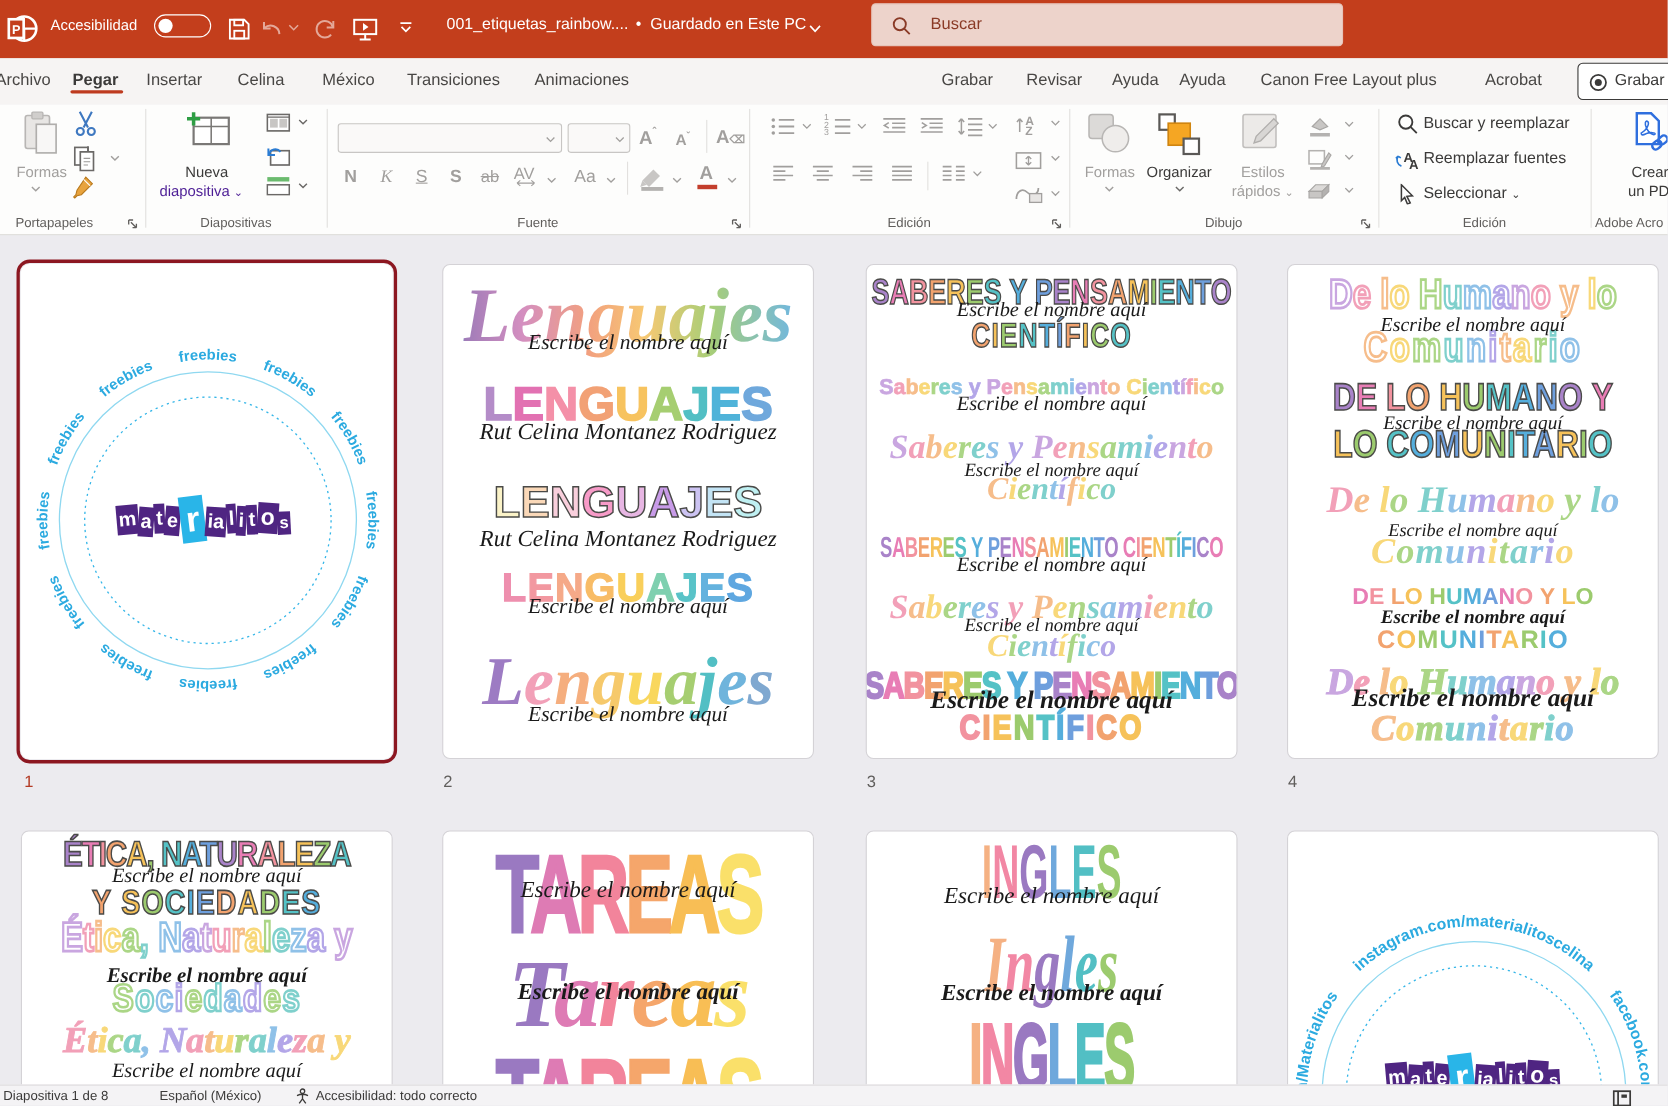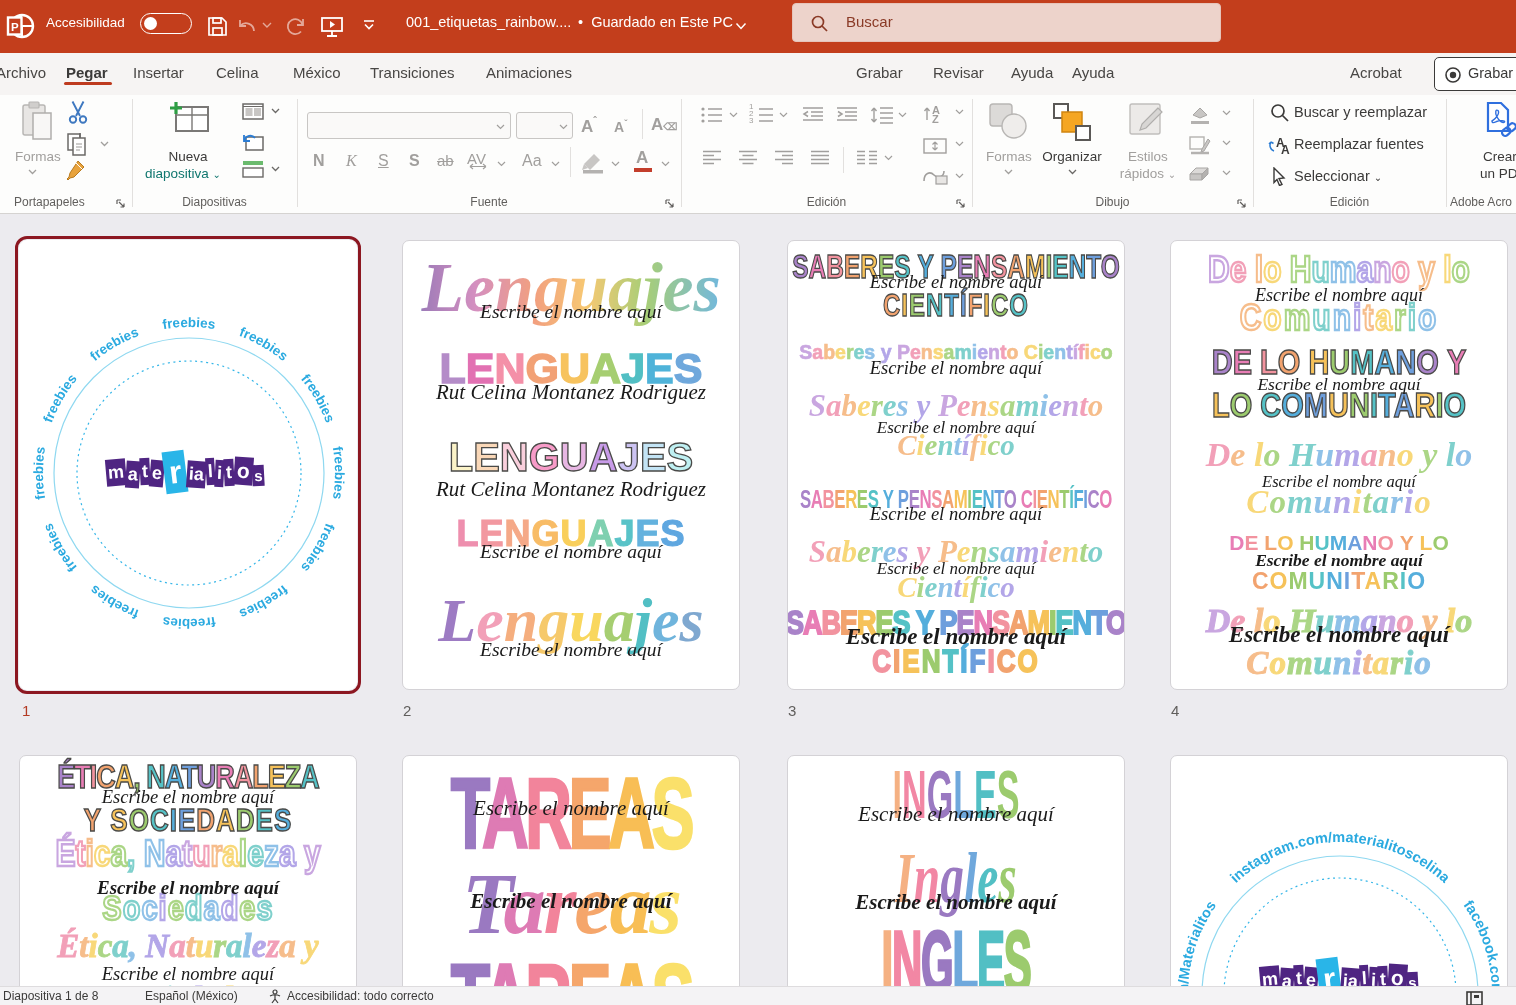--- a/index.html
+++ b/index.html
@@ -87,20 +87,21 @@
   <div class="abs" style="left:64px;top:29px;width:48px;height:3px;background:#BE3B1F;border-radius:2px;"></div>
   <div class="tab" style="left:133px;">Insertar</div>
   <div class="tab" style="left:216px;">Celina</div>
   <div class="tab" style="left:293px;">México</div>
   <div class="tab" style="left:370px;">Transiciones</div>
   <div class="tab" style="left:486px;">Animaciones</div>
   <div class="tab" style="left:856px;">Grabar</div>
   <div class="tab" style="left:933px;">Revisar</div>
   <div class="tab" style="left:1011px;">Ayuda</div>
   <div class="tab" style="left:1072px;">Ayuda</div>
+  <div class="tab" style="left:1146px;">Canon Free Layout plus</div>
   <div class="tab" style="left:1350px;">Acrobat</div>
 
   <div class="abs" style="left:1434px;top:4px;width:100px;height:34px;border:1px solid #3B3A39;border-radius:5px;background:#fff;">
     <svg class="abs" style="left:9px;top:8px" width="18" height="18" viewBox="0 0 18 18">
       <circle cx="9" cy="9" r="7" fill="none" stroke="#3B3A39" stroke-width="1.6"></circle>
       <circle cx="9" cy="9" r="3.2" fill="#3B3A39"></circle>
     </svg>
     <div class="abs" style="left:33px;top:7px;font-size:14.5px;color:#3B3A39;">Grabar</div>
   </div>
 </div>
@@ -163,21 +164,21 @@
   <svg class="abs" style="left:100px;top:46px" width="9" height="6" viewBox="0 0 9 6">
       <path d="M1 1 L4.5 4.5 L8 1" fill="none" stroke="#A19F9D" stroke-width="1.3"></path>
     </svg>
 
   <svg class="abs" style="left:168px;top:6px" width="42" height="36" viewBox="0 0 42 36">
     <rect x="8" y="6" width="32" height="24" fill="#fff" stroke="#7A7876" stroke-width="2"></rect>
     <path d="M24 6 V30 M8 14 H40" stroke="#7A7876" stroke-width="1.4"></path>
     <path d="M8 1 V13 M2 7 H14" stroke="#2E9E44" stroke-width="3.2"></path>
   </svg>
   <div class="abs" style="left:150px;top:54px;width:76px;text-align:center;font-size:13.5px;color:#3B3A39;">Nueva</div>
-  <div class="abs" style="left:138px;top:71px;width:90px;text-align:center;font-size:13.5px;color:#0f766e;">diapositiva <span style="font-size:10px;">⌄</span></div>
+  <div class="abs" style="left:138px;top:71px;width:90px;text-align:center;font-size:13.5px;color:#4c1d95;">diapositiva <span style="font-size:10px;">⌄</span></div>
 
   <svg class="abs" style="left:242px;top:8px" width="22" height="17" viewBox="0 0 22 17">
     <rect x="1" y="1" width="20" height="15" fill="#fff" stroke="#6B6967" stroke-width="1.5"></rect>
     <rect x="3.5" y="5" width="7" height="8" fill="#C8C6C4"></rect>
     <rect x="12" y="5" width="7" height="8" fill="#C8C6C4"></rect>
     <path d="M1 3.5 H21" stroke="#6B6967" stroke-width="1"></path>
   </svg>
   <svg class="abs" style="left:271px;top:13px" width="9" height="6" viewBox="0 0 9 6">
       <path d="M1 1 L4.5 4.5 L8 1" fill="none" stroke="#6B6967" stroke-width="1.3"></path>
     </svg>

